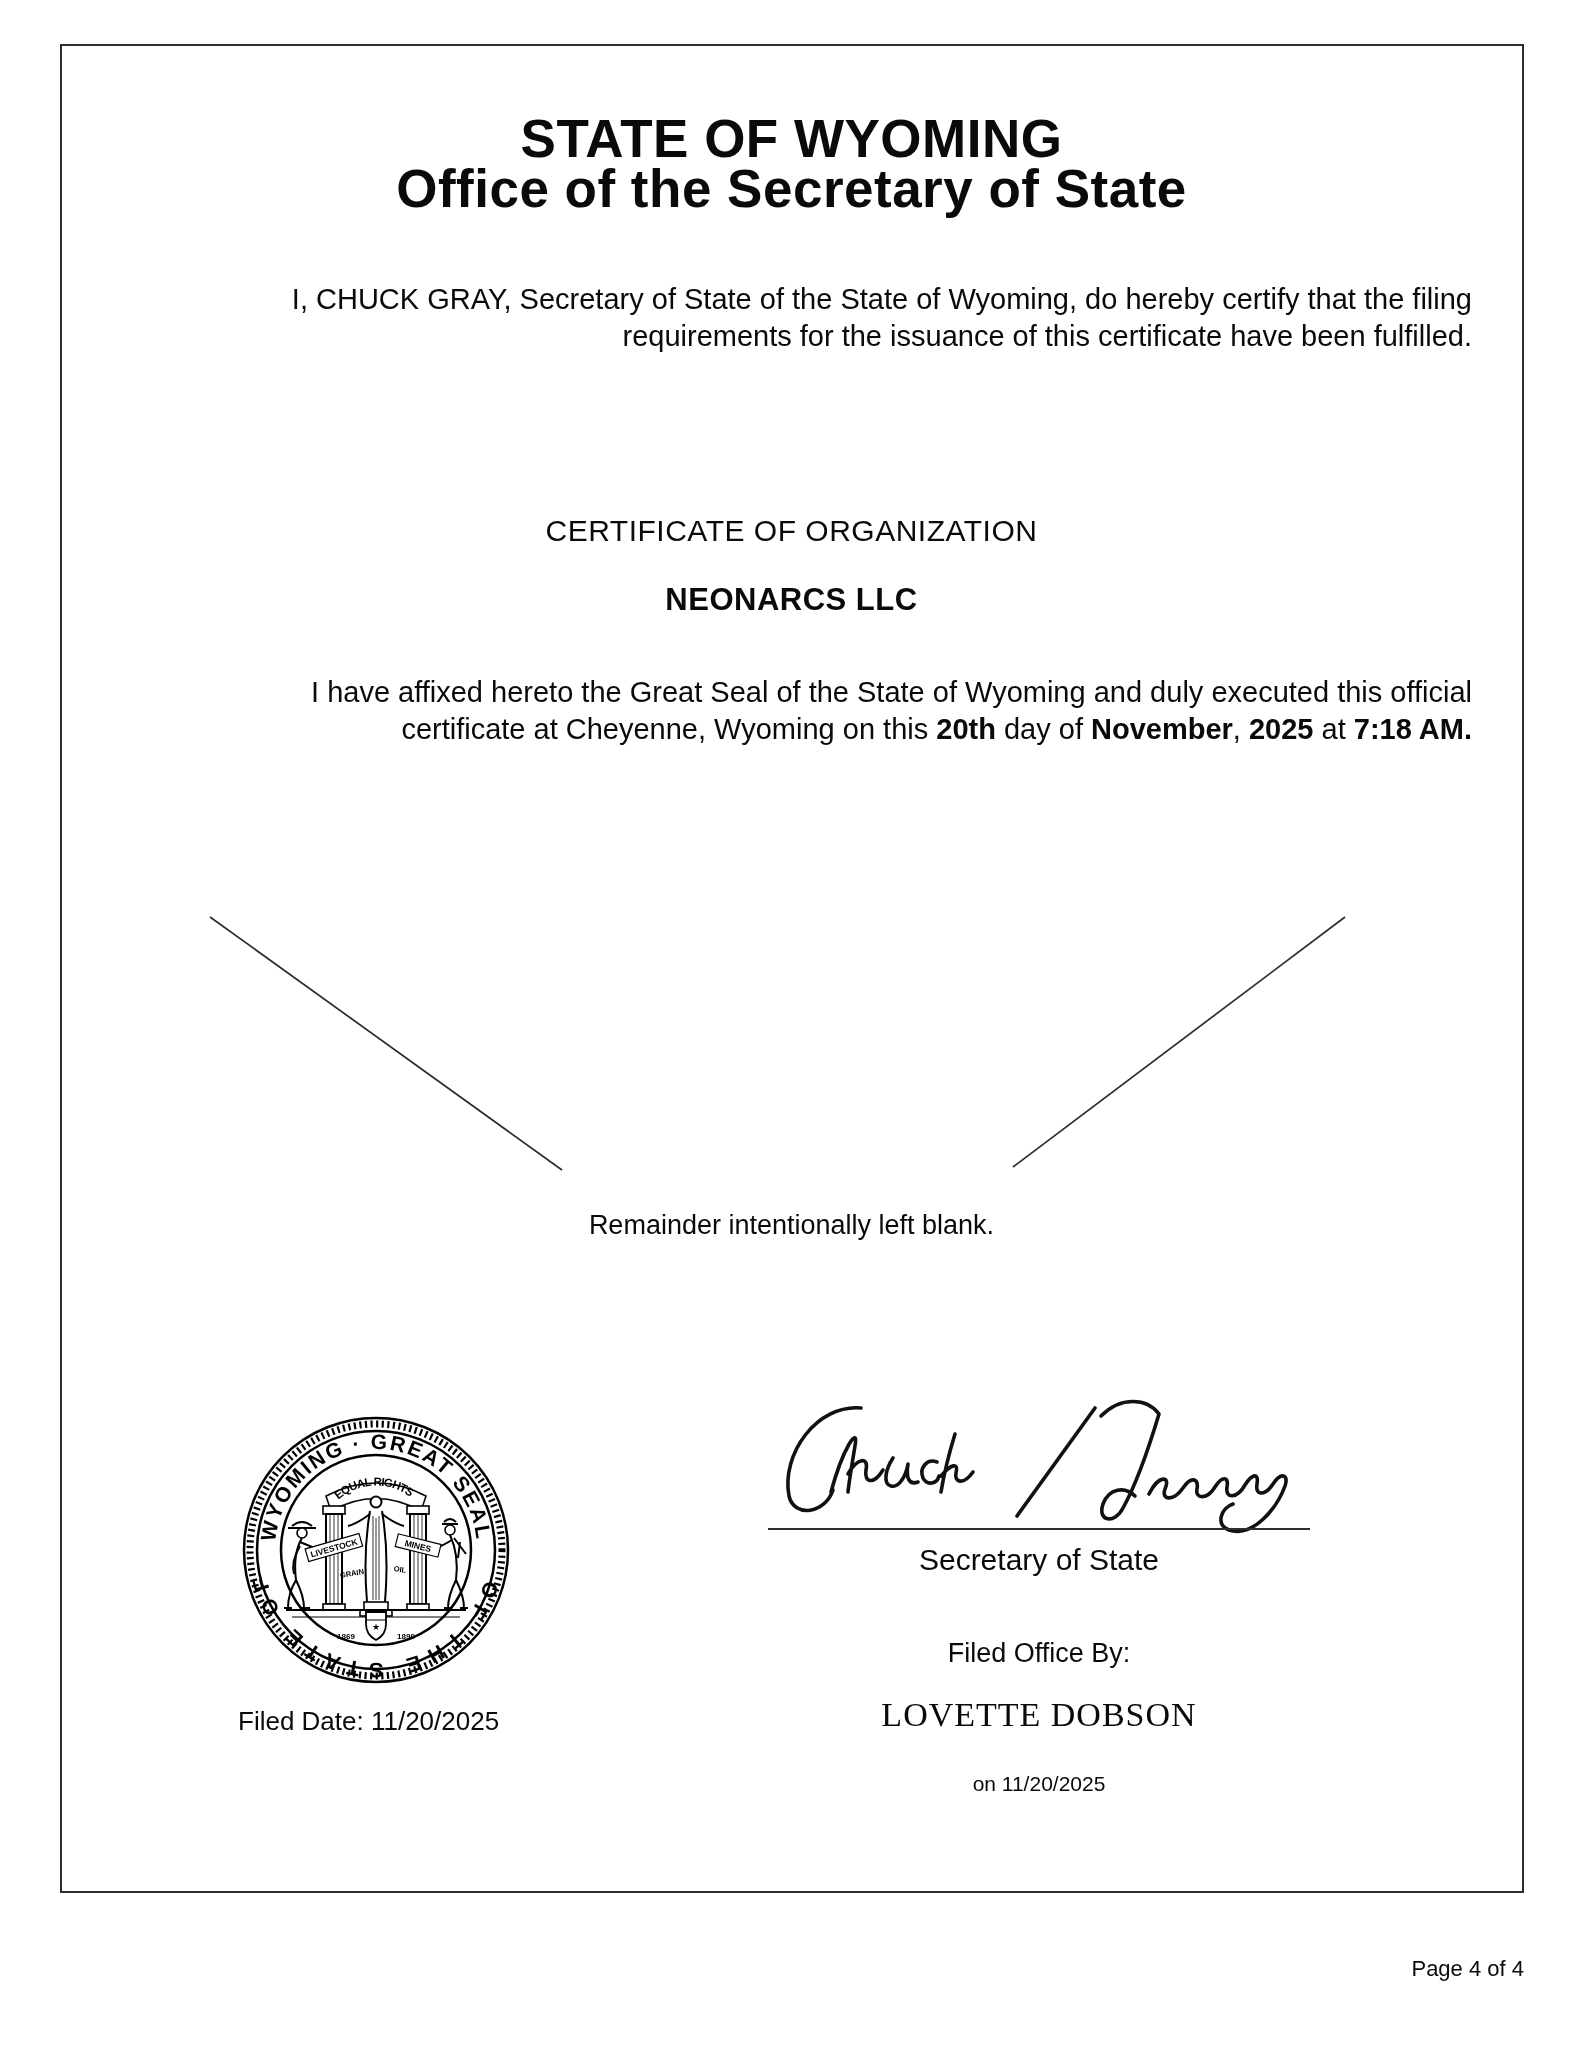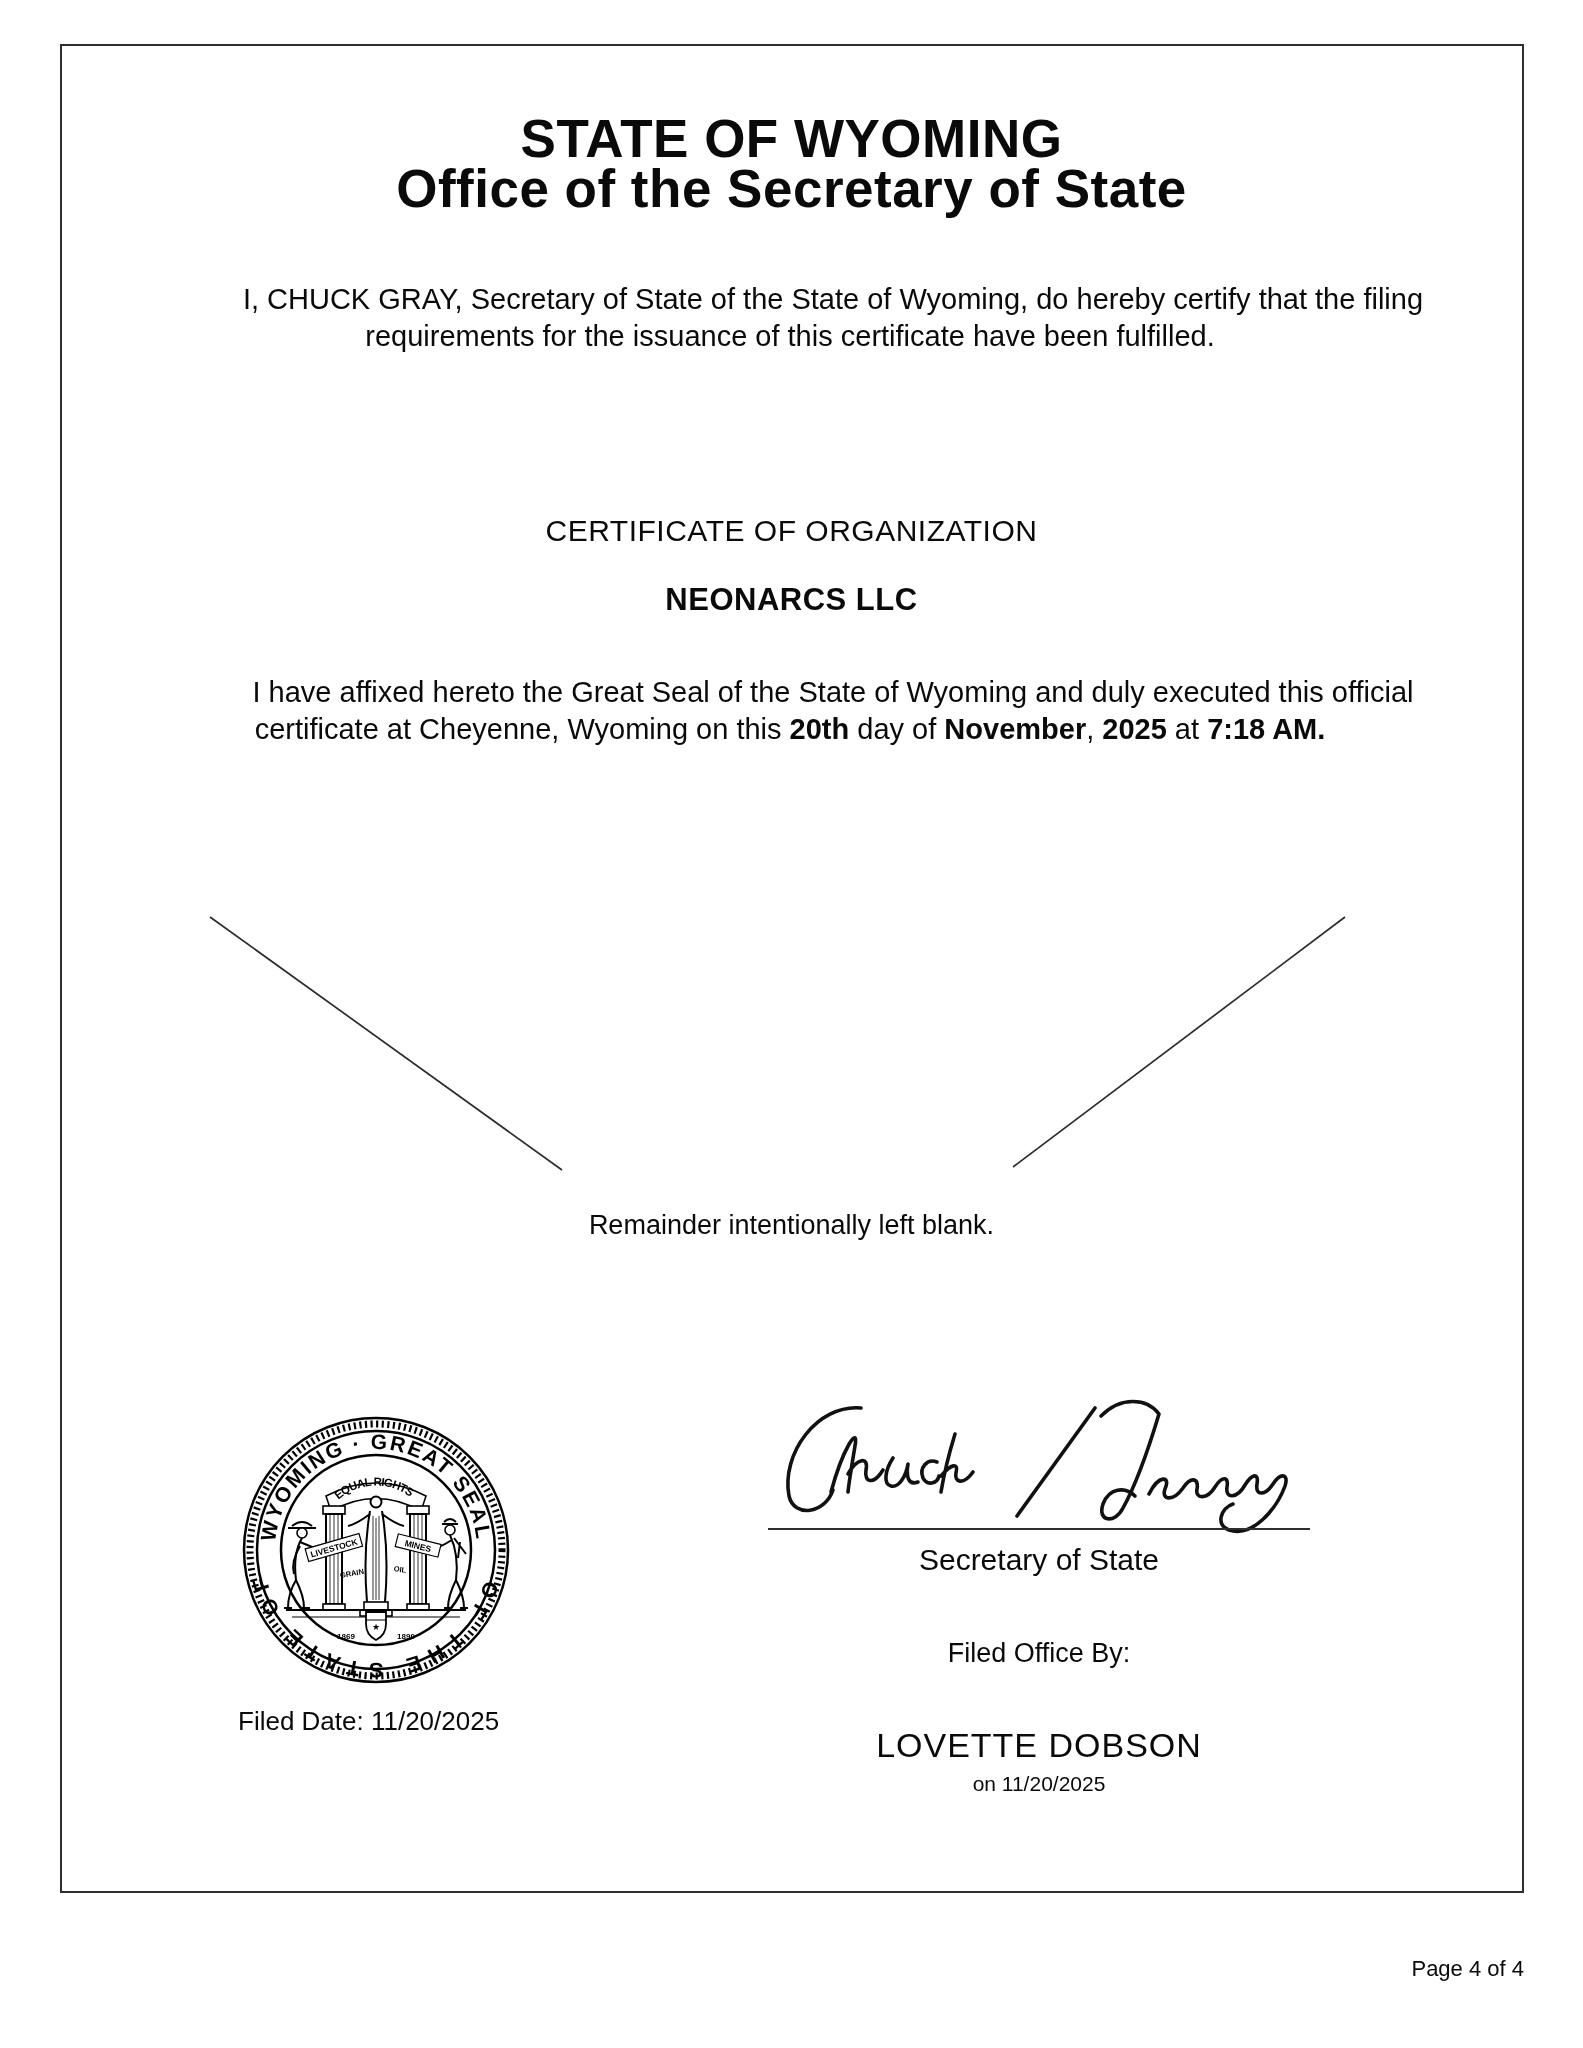--- a/index.html
+++ b/index.html
@@ -13,31 +13,31 @@
   .abs{position:absolute;}
   .page-border{
     left:60px;top:44px;width:1464px;height:1849px;
     border:2px solid #2e2e2e;box-sizing:border-box;
   }
   .center-text{left:0;width:1583px;text-align:center;}
   .h-title{font-size:53px;font-weight:bold;letter-spacing:.5px;}
   .body-par{
     left:108px;width:1364px;
     font-size:29px;line-height:37px;
-    text-indent:86px;text-align:center;
+    text-indent:86px;text-align:right;
   }
   .cert-type{font-size:30px;letter-spacing:.5px;}
   .entity{font-size:31px;font-weight:bold;letter-spacing:.5px;}
   .remainder{font-size:27px;}
   .filed-date{left:238px;width:280px;font-size:26px;text-align:left;}
   .sig-col{left:768px;width:542px;text-align:center;}
   .sig-line{left:768px;top:1528px;width:542px;height:2px;background:#2e2e2e;}
   .sig-title{font-size:30px;}
   .filed-online{font-size:27px;}
-  .filer-name{font-family:Liberation Sans, sans-serif;font-size:34px;letter-spacing:1px;margin-top:30px;}
+  .filer-name{font-family:Liberation Serif, serif;font-size:34px;letter-spacing:1px;}
   .filed-on{font-size:21px;}
   .footer{left:0;top:1956px;width:1524px;text-align:right;font-size:22px;}
   svg text{font-family:"Liberation Sans", sans-serif;}
 </style>
 </head>
 <body>
 
 <div class="abs page-border"></div>
 
 <div class="abs center-text h-title" style="top:108px;">STATE OF WYOMING</div>

